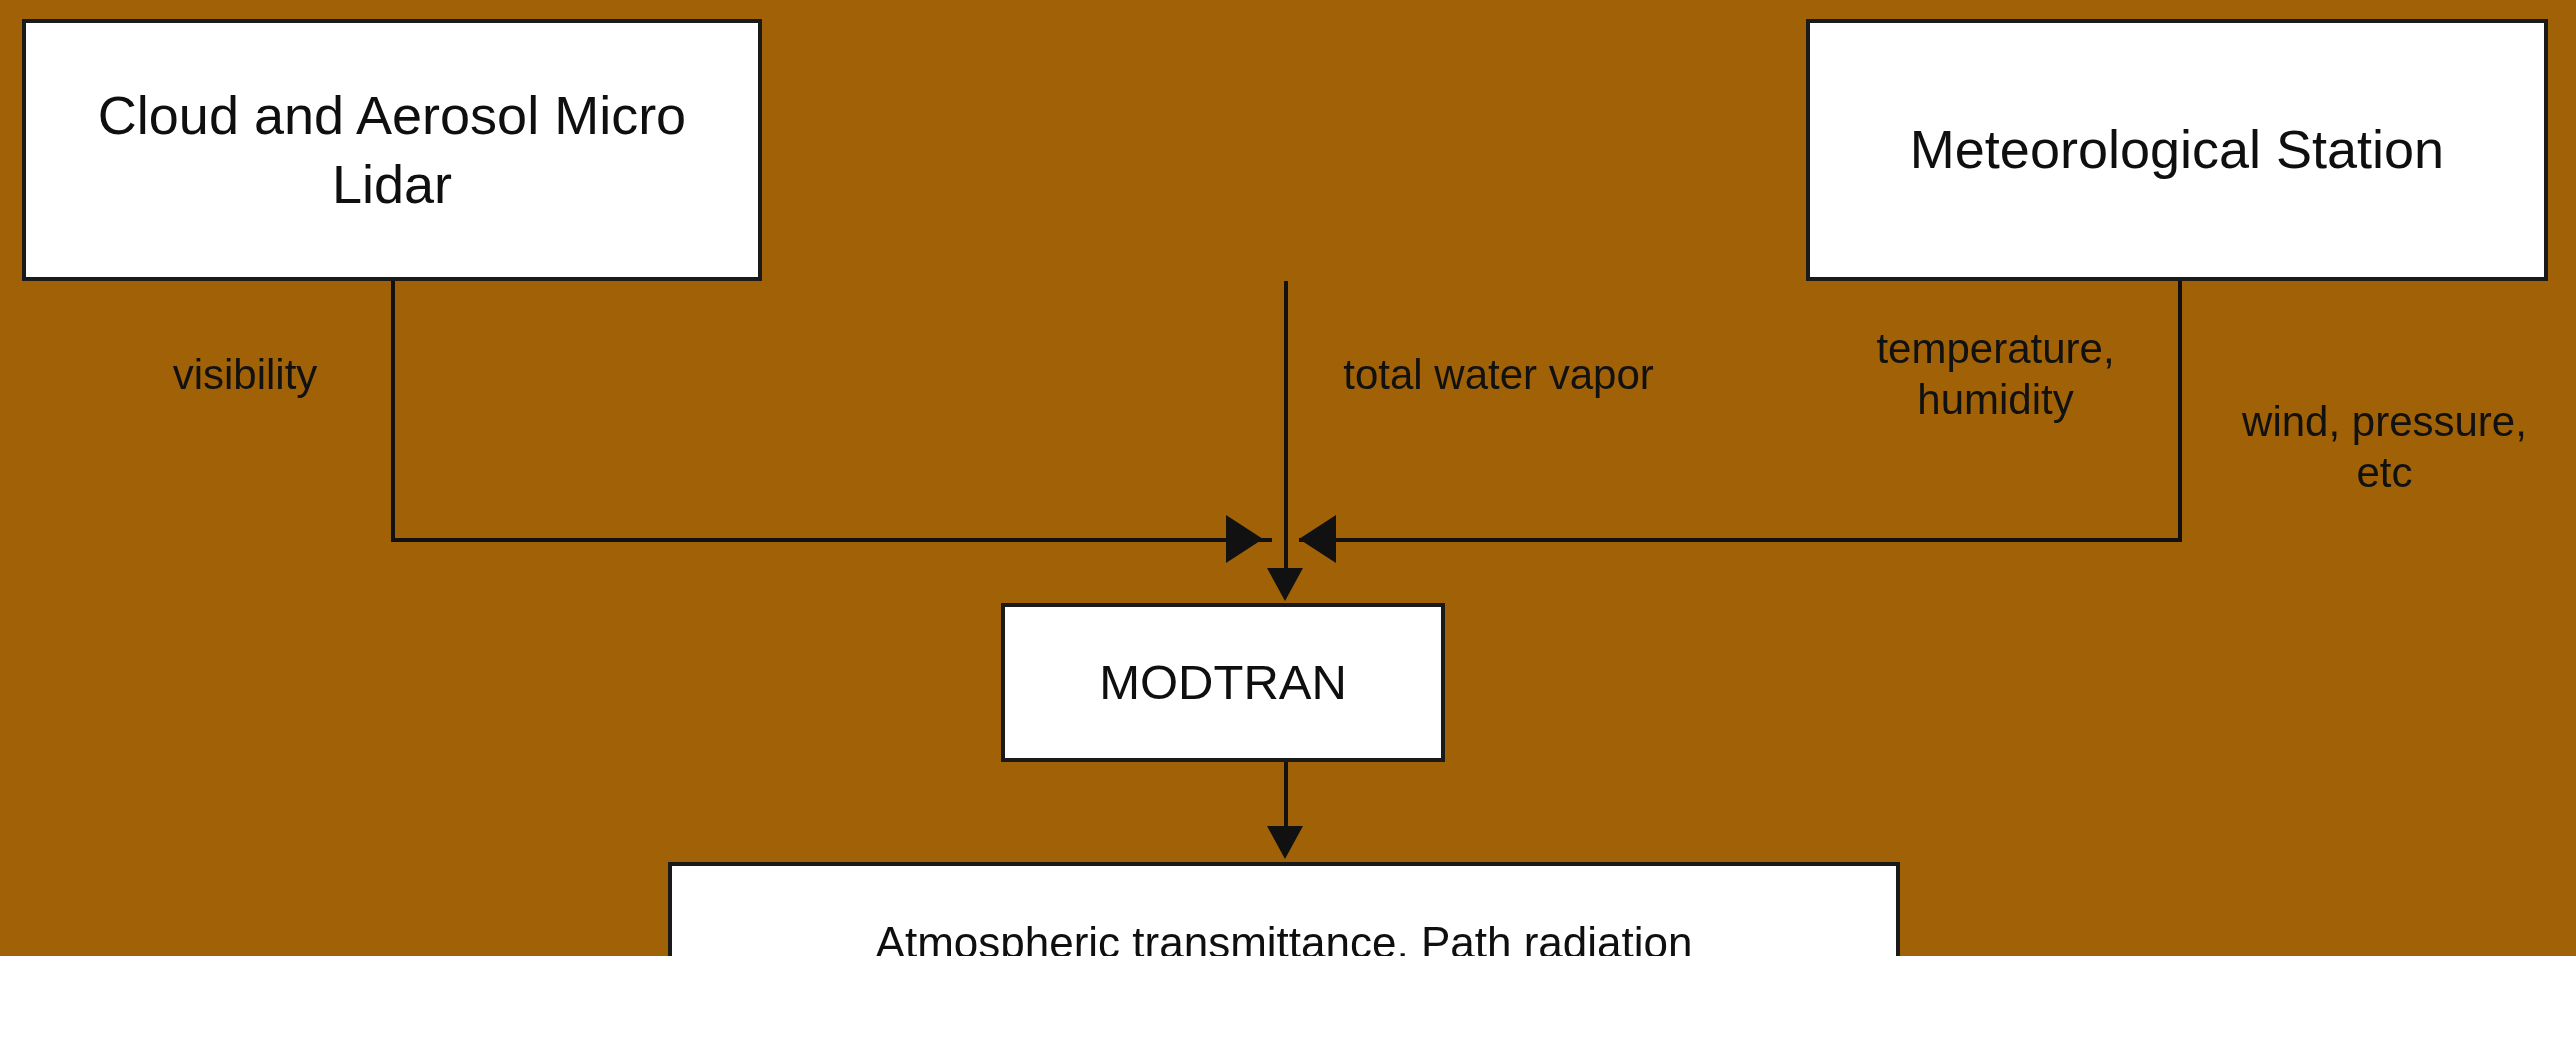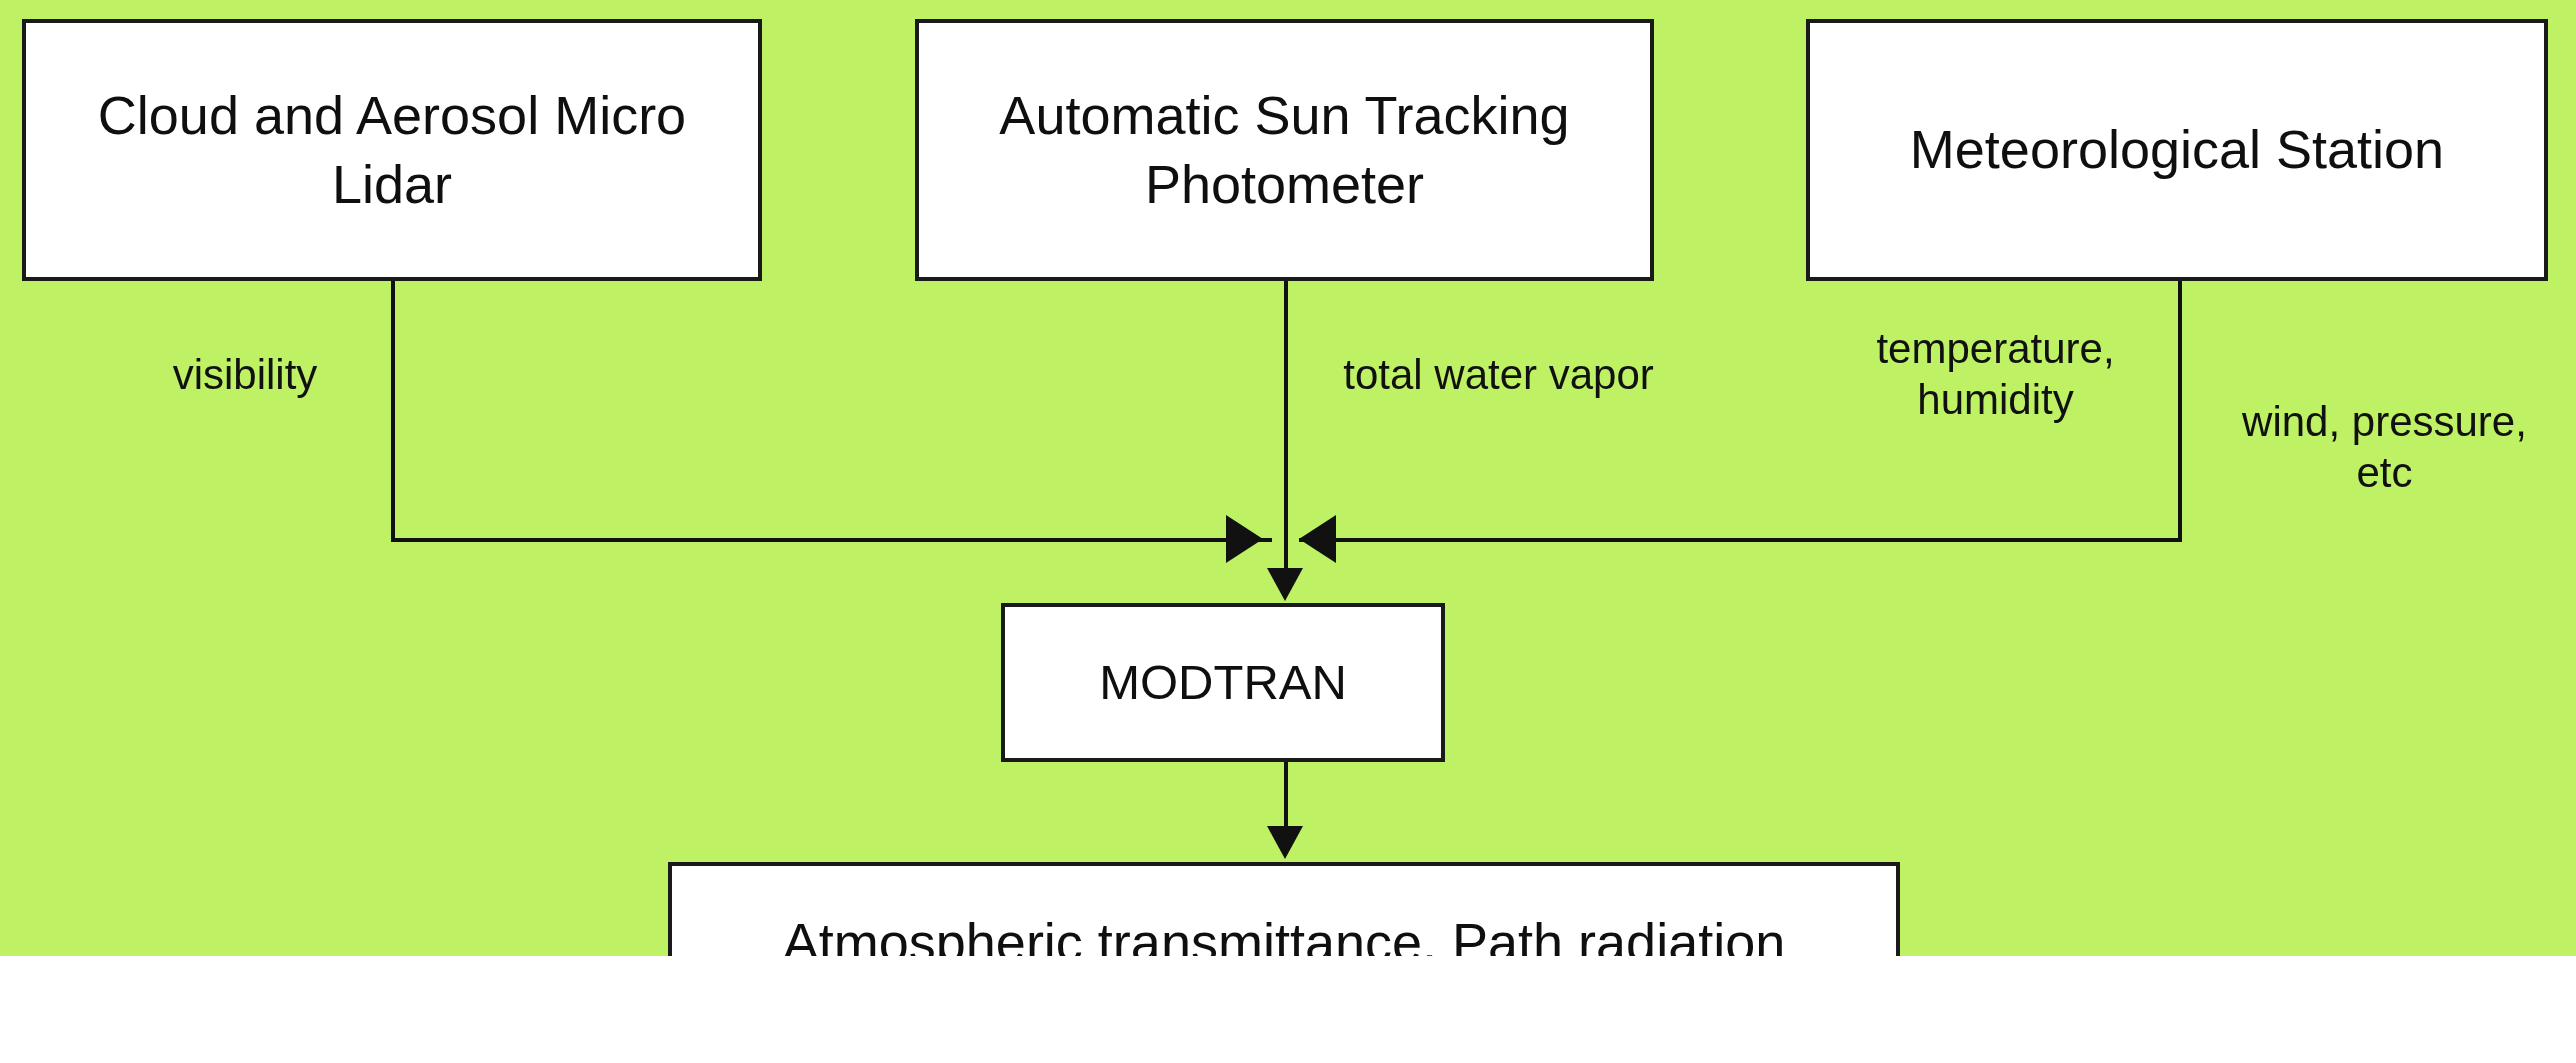--- a/index.html
+++ b/index.html
@@ -9,21 +9,21 @@
     background: #ffffff;
   }
   body {
     font-family: "Liberation Sans", sans-serif;
     color: #000000;
   }
   #diagram-root {
     position: relative;
     width: 2576px;
     height: 956px;
-    background: #bef264;
+    background: #a16207;
     overflow: hidden;
   }
   .node-box {
     position: absolute;
     box-sizing: border-box;
     border: 4.4px solid #1a1a1a;
     background: #ffffff;
     display: flex;
     align-items: center;
     justify-content: center;
@@ -35,21 +35,21 @@
     display: block;
     padding: 0 15.7px;
     white-space: pre-line;
   }
 
   
   #node-lidar   { left: 22px;   top: 19px;  width: 740px;  height: 262px; font-size: 54px; }
   #node-photometer { left: 915px; top: 19px; width: 739px; height: 262px; font-size: 54px; }
   #node-metstation { left: 1806px; top: 19px; width: 742px; height: 262px; font-size: 54px; }
   #node-modtran { left: 1001px; top: 603px; width: 444px; height: 159px; font-size: 49px; }
-  #node-output  { left: 668px;  top: 862px; width: 1232px; height: 162px; font-size: 54px; }
+  #node-output  { left: 668px;  top: 862px; width: 1232px; height: 162px; font-size: 44px; }
 
   
   .vline {
     position: absolute;
     width: 4.4px;
     background: #111111;
   }
   .hline {
     position: absolute;
     height: 4.4px;
@@ -102,24 +102,20 @@
 </head>
 <body>
 
 <div id="diagram-root">
 
   <div class="node-box" id="node-lidar">
     <span class="node-label">Cloud and Aerosol Micro
 Lidar</span>
   </div>
 
-  <div class="node-box" id="node-photometer">
-    <span class="node-label">Automatic Sun Tracking
-Photometer</span>
-  </div>
 
   <div class="node-box" id="node-metstation">
     <span class="node-label">Meteorological Station</span>
   </div>
 
   <div class="vline" style="left:391px; top:281px; height:261px;"></div>
   <div class="hline" style="left:391px; top:538px; width:881px;"></div>
   <div class="arrow-right" style="left:1226px; top:515px;"></div>
 
   <div class="vline" style="left:2178px; top:281px; height:261px;"></div>

